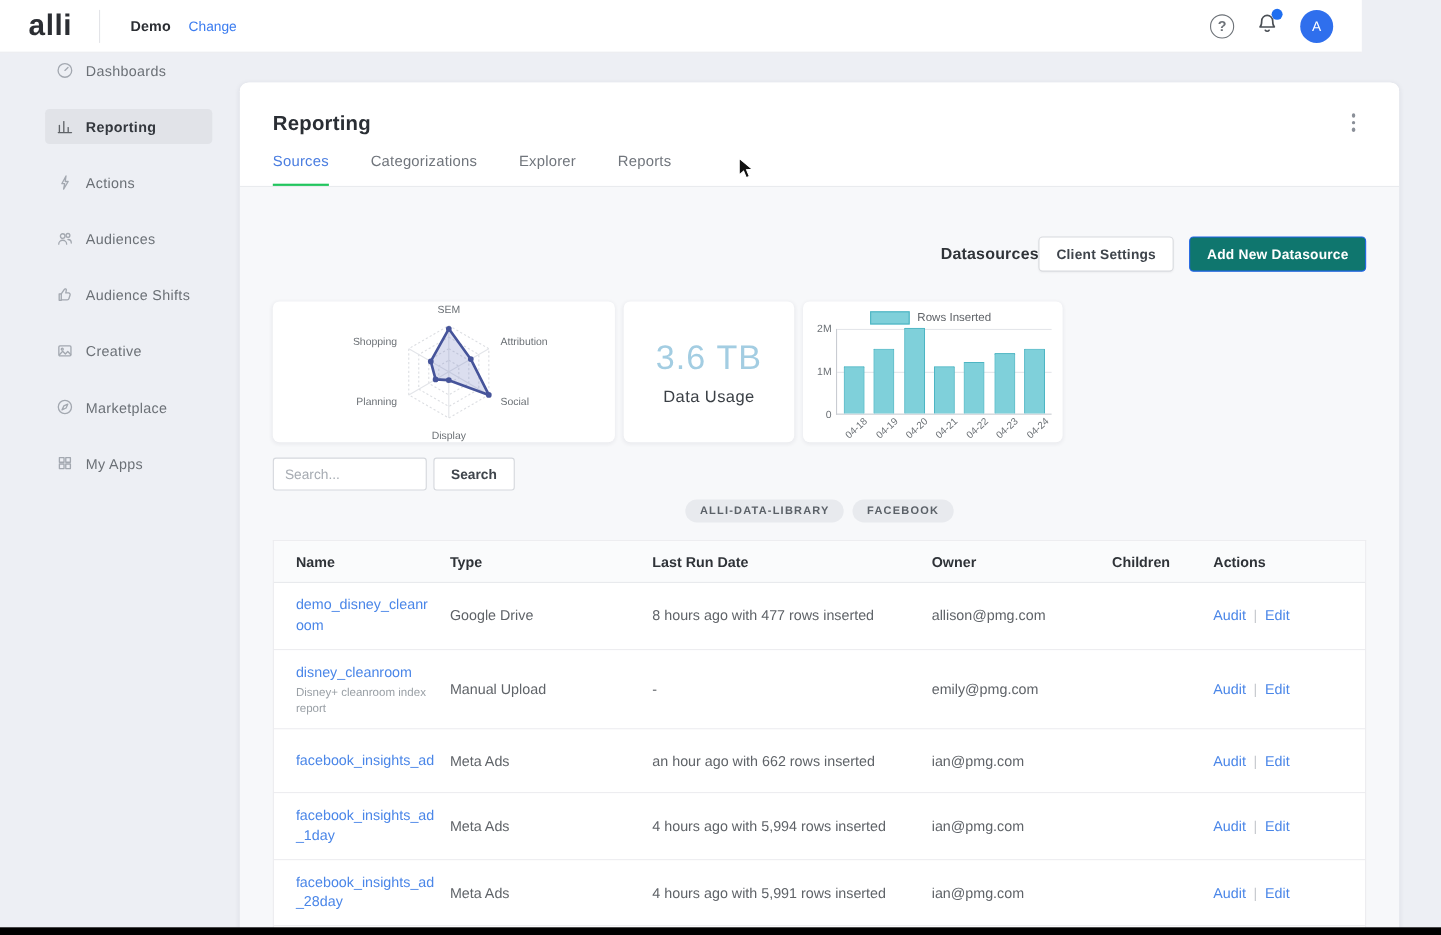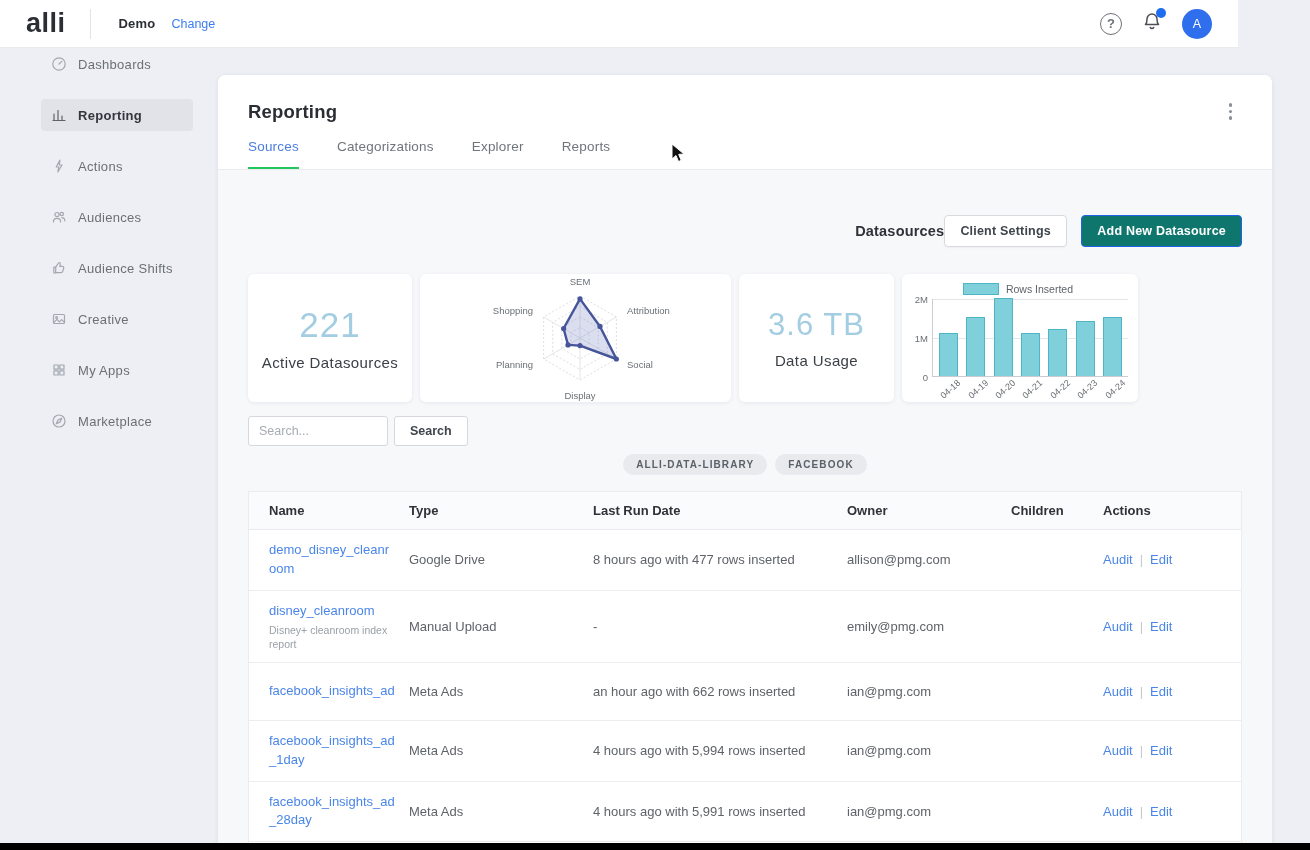--- a/index.html
+++ b/index.html
@@ -165,33 +165,33 @@
   <div class="side-item">
     <svg class="icon16" viewBox="0 0 16 16">
         <rect x="2.5" y="3.5" width="11" height="9" rx="1"></rect>
         <circle cx="5.6" cy="6.4" r="0.9"></circle>
         <path d="M3.2 11.2 6 8.4l2.4 2.4 2.2-2.2 2.6 2.6"></path>
       </svg>
     <span class="side-label">Creative</span>
   </div>
   <div class="side-item">
     <svg class="icon16" viewBox="0 0 16 16">
+        <circle cx="8" cy="8" r="6"></circle>
+        <path d="M10.6 5.4 9.1 8.9l-3.7 1.7L7 7z"></path>
+      </svg>
+    <span class="side-label">Marketplace</span>
+  </div>
+  <div class="side-item">
+    <svg class="icon16" viewBox="0 0 16 16">
         <rect x="3" y="3" width="4.2" height="4.2"></rect>
         <rect x="8.8" y="3" width="4.2" height="4.2"></rect>
         <rect x="3" y="8.8" width="4.2" height="4.2"></rect>
         <rect x="8.8" y="8.8" width="4.2" height="4.2"></rect>
       </svg>
     <span class="side-label">My Apps</span>
-  </div>
-  <div class="side-item">
-    <svg class="icon16" viewBox="0 0 16 16">
-        <circle cx="8" cy="8" r="6"></circle>
-        <path d="M10.6 5.4 9.1 8.9l-3.7 1.7L7 7z"></path>
-      </svg>
-    <span class="side-label">Marketplace</span>
   </div>
 </div>
 
 <div class="card">
   <div class="card-header">
     <div class="page-title">Reporting</div>
     <div class="kebab">
         <i></i>
         <i></i>
         <i></i>
@@ -207,24 +207,20 @@
   <div class="content">
     <div class="section-row">
       <div class="section-heading">Datasources</div>
       <div>
         <button class="btn btn-secondary">Client Settings</button>
         <button class="btn btn-primary">Add New Datasource</button>
       </div>
     </div>
 
     <div class="stats-row">
-      <div class="stat-card" style="width:164px">
-        <div class="stat-value">221</div>
-        <div class="stat-label">Active Datasources</div>
-      </div>
       <div class="stat-card" style="width:311px">
         <svg id="radar-svg" width="311" height="128" viewBox="0 0 311 128">
             <polygon points="160.0,53.5 169.1,58.8 169.1,69.3 160.0,74.5 150.9,69.3 150.9,58.8" fill="none" stroke="#dcdee2" stroke-width="1" stroke-dasharray="2 2"></polygon>
             <polygon points="160.0,43.0 178.2,53.5 178.2,74.5 160.0,85.0 141.8,74.5 141.8,53.5" fill="none" stroke="#dcdee2" stroke-width="1" stroke-dasharray="2 2"></polygon>
             <polygon points="160.0,32.5 187.3,48.3 187.3,79.8 160.0,95.5 132.7,79.8 132.7,48.3" fill="none" stroke="#dcdee2" stroke-width="1" stroke-dasharray="2 2"></polygon>
             <polygon points="160.0,22.0 196.4,43.0 196.4,85.0 160.0,106.0 123.6,85.0 123.6,43.0" fill="none" stroke="#dcdee2" stroke-width="1" stroke-dasharray="2 2"></polygon>
             <line x1="160" y1="64" x2="160" y2="22" stroke="#e3e5e9" stroke-width="1"></line>
             <line x1="160" y1="64" x2="196.37306695894642" y2="43" stroke="#e3e5e9" stroke-width="1"></line>
             <line x1="160" y1="64" x2="196.37306695894642" y2="85" stroke="#e3e5e9" stroke-width="1"></line>
             <line x1="160" y1="64" x2="160" y2="106" stroke="#e3e5e9" stroke-width="1"></line>

